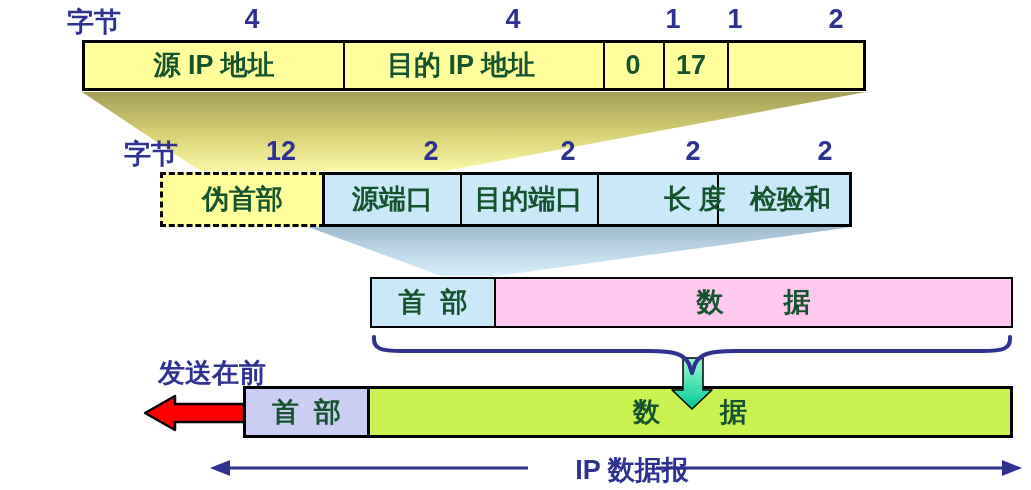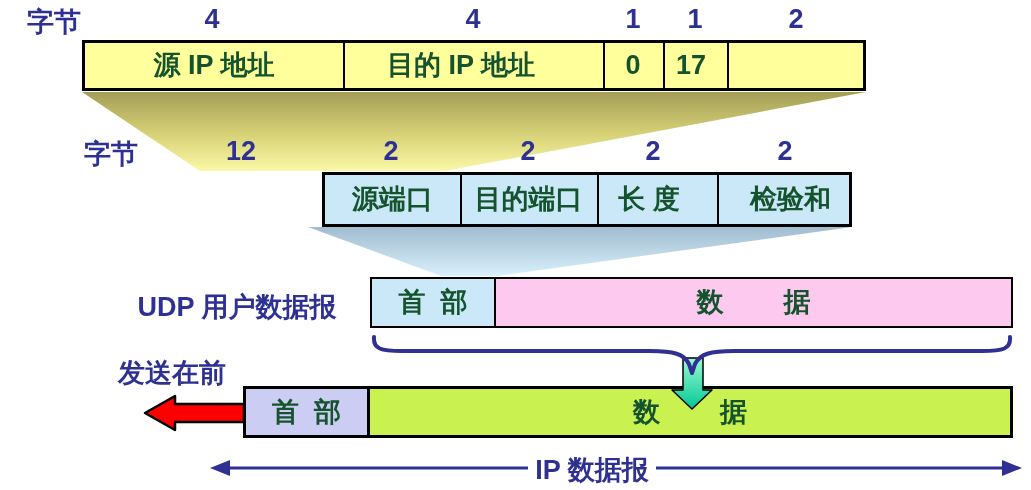--- a/index.html
+++ b/index.html
@@ -4,21 +4,21 @@
 <style>
   html,body{margin:0;padding:0;background:#ffffff;}
   .stage{
     position:relative;width:1031px;height:490px;background:#ffffff;overflow:hidden;
     font-family:"Liberation Sans","DejaVu Sans",sans-serif;
   }
   .svg-layer{position:absolute;left:0;top:0;z-index:0;}
   .svg-top{position:absolute;left:0;top:0;z-index:3;pointer-events:none;}
   .txt{
     position:absolute;color:#2e3192;font-weight:bold;font-size:27px;
-    text-align:center;white-space:pre;z-index:2;
+    text-align:center;white-space:pre;z-index:2;margin-left:40px;
   }
   .box{position:absolute;box-sizing:border-box;z-index:1;}
   .row1{left:82px;top:40px;width:784px;height:51px;background:#ffff9b;border:3px solid #000;}
   .row2-pseudo{left:160px;top:172px;width:165px;height:55px;background:#ffff9b;border:3px dashed #000;}
   .row2-blue{left:322px;top:172px;width:530px;height:55px;background:#cbe8f8;border:3px solid #000;}
   .row3-head{left:370px;top:277px;width:126px;height:51px;background:#cbe8f8;border:2px solid #000;}
   .row3-data{left:494px;top:277px;width:519px;height:51px;background:#fdc9ee;border:2px solid #000;}
   .row4-head{left:243px;top:386px;width:127px;height:52px;background:#cbcdf3;border:3px solid #000;}
   .row4-data{left:367px;top:386px;width:646px;height:52px;background:#c9f150;border:3px solid #000;}
   .divider{position:absolute;top:0;width:2px;height:100%;background:#000;}
@@ -70,31 +70,33 @@
     <div class="cell-label" style="left:518px;width:60px;">0</div>
     <div class="cell-label" style="left:578px;width:56px;">17</div>
   </div>
 
   <div class="txt" style="left:201px;top:136px;width:80px;">12</div>
   <div class="txt" style="left:351px;top:136px;width:80px;">2</div>
   <div class="txt" style="left:488px;top:136px;width:80px;">2</div>
   <div class="txt" style="left:613px;top:136px;width:80px;">2</div>
   <div class="txt" style="left:745px;top:136px;width:80px;">2</div>
 
+  <div class="box row2-pseudo">
+    <div class="cell-label">伪首部</div>
+  </div>
   <div class="box row2-blue">
     <div class="divider" style="left:135px;"></div>
     <div class="divider" style="left:272px;"></div>
     <div class="divider" style="left:392px;"></div>
     <div class="cell-label" style="left:0;width:135px;">源端口</div>
     <div class="cell-label" style="left:135px;width:137px;">目的端口</div>
-    <div class="cell-label" style="left:272px;width:104px;">长 度</div>
+    <div class="cell-label" style="left:272px;width:104px;padding-left:46px;">长 度</div>
     <div class="cell-label" style="left:392px;width:123px;padding-left:12px;">检验和</div>
   </div>
 
-  <div class="txt" style="left:112px;top:289px;width:250px;">UDP 用户数据报</div>
   <div class="box row3-head">
     <div class="cell-label">首  部</div>
   </div>
   <div class="box row3-data">
     <div class="cell-label">数        据</div>
   </div>
 
   <div class="txt" style="left:112px;top:355px;width:120px;">发送在前</div>
   <div class="box row4-head">
     <div class="cell-label">首  部</div>

